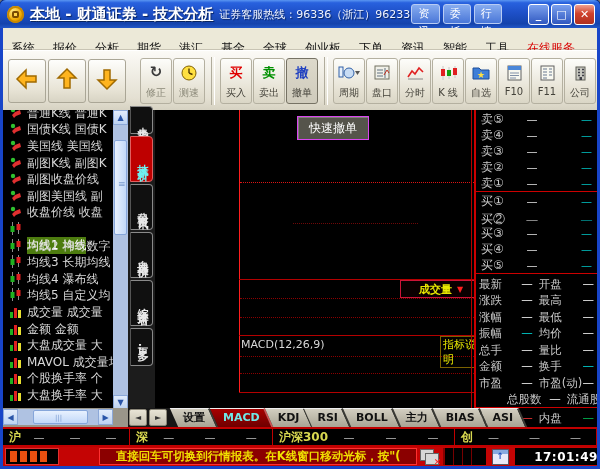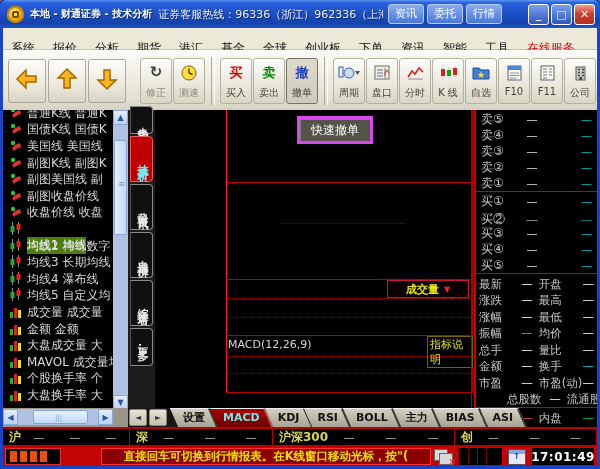--- a/index.html
+++ b/index.html
@@ -7,21 +7,21 @@
        border-radius:6px 6px 0 0;box-shadow:0 0 0 1px #06287e;}
   
   #titlebar{position:absolute;left:0;top:0;width:600px;height:28px;
     background:linear-gradient(180deg,#5A96F2 0%,#2861DE 10%,#1E50C8 45%,#1443AC 85%,#2257C8 100%);
     display:flex;align-items:center;}
   #logo{width:17px;height:17px;margin:0 6px 0 7px;border-radius:50%;
     background:radial-gradient(circle at 35% 30%,#FFE680,#F0A800 55%,#9C6200);
     box-shadow:inset 0 0 0 2px #C88800;position:relative;flex:none;}
   #logo::after{content:"";position:absolute;left:5px;top:5px;width:7px;height:7px;
     border:2px solid #7A4A00;border-radius:2px;background:#FFD24A;box-sizing:border-box;}
-  #title-text{color:#fff;font-weight:bold;font-size:10px;text-shadow:1px 1px 1px #09245e;white-space:nowrap;}
+  #title-text{color:#fff;font-weight:bold;font-size:15px;text-shadow:1px 1px 1px #09245e;white-space:nowrap;text-decoration:underline;}
   #hotline{color:#F0F4FF;font-size:11px;margin-left:6px;white-space:nowrap;text-shadow:1px 1px 1px #09245e;
     overflow:hidden;max-width:225px;}
   #title-buttons{display:flex;gap:3px;margin-left:auto;}
   .tbtn{height:18px;padding:0 6px;font-size:11px;color:#fff;line-height:18px;
     background:linear-gradient(180deg,#87ACEF,#4A77D8);border:1px solid #B8CCF4;border-radius:3px;}
   #winctrl{display:flex;gap:2px;margin:0 5px 0 26px;}
   .wbtn{width:19px;height:19px;border-radius:3px;border:1px solid #fff;
     background:linear-gradient(180deg,#7AA0EE,#3058C0);color:#fff;font-size:11px;
     display:flex;align-items:center;justify-content:center;font-weight:bold;}
   .wbtn.close{background:linear-gradient(180deg,#F0A090,#D0412C 45%,#B03020);}
@@ -70,37 +70,37 @@
   #hthumb::after{content:"|||";color:#7C9CD0;font-size:7px;position:absolute;left:21px;top:3px;}
   
   #side-tabs{position:absolute;left:128px;top:110px;width:27px;height:298px;background:#1C1C1C;}
   .vtab{position:absolute;left:2px;width:23px;background:#101010;border:1px solid #8A8A8A;
     border-left-color:#555;border-radius:0 4px 4px 0;box-sizing:border-box;
     display:flex;align-items:center;justify-content:center;}
   .vtab span{writing-mode:vertical-rl;font-size:11px;font-weight:bold;color:#E8E8E8;letter-spacing:2px;}
   .vtab.sel{background:#BE0000;border-color:#E06060;}
   .vtab.sel span{color:#6FF0F0;}
   
-  #chart{position:absolute;left:155px;top:110px;width:318px;height:298px;background:#000;overflow:hidden;}
+  #chart{position:absolute;left:168px;top:110px;width:318px;height:298px;background:#000;overflow:hidden;}
   .hline{position:absolute;left:71px;width:247px;height:0;border-top:1px solid #B40000;}
   .dotline{position:absolute;left:72px;width:246px;height:0;border-top:1px dotted #8B0000;}
   #crosshair-v{position:absolute;left:71px;top:0;width:1px;height:283px;background:#FF1E1E;}
   #crosshair-h{position:absolute;left:72px;top:72px;width:246px;border-top:1px dotted #DD1515;}
   #faint-dot{position:absolute;left:125px;top:113px;width:125px;border-top:1px dotted #6E0808;}
   #chart-right-border{position:absolute;left:317px;top:0;width:1px;height:283px;background:#B40000;}
   #vol-btn{position:absolute;left:232px;top:170px;width:80px;height:16px;border:1px solid #CC1437;
     display:flex;align-items:center;justify-content:center;gap:5px;background:#0A0000;}
   #vol-btn .vl{color:#E8E800;font-weight:bold;font-size:11px;}
   #vol-btn .varrow{color:#FF2020;font-size:8px;}
   #macd-label{position:absolute;left:73px;top:228px;color:#D8D8D8;font-size:11px;}
   #ind-help{position:absolute;left:272px;top:226px;color:#E8E800;font-size:11px;
     border:1px solid #7A6200;padding:0 2px;}
   
   #tooltip{position:absolute;left:297px;top:116px;height:22px;padding:0 11px;background:#55544B;
-    border:3px solid #d946ef;box-shadow:inset 1px 1px 0 #80807A;color:#FFF;font-size:12px;
+    border:1px solid #d946ef;box-shadow:inset 1px 1px 0 #80807A;color:#FFF;font-size:12px;
     display:flex;align-items:center;z-index:5;}
   
   #quote{position:absolute;left:474px;top:110px;width:123px;height:317px;background:#000;
     border-left:2px solid #CC0000;box-sizing:border-box;}
   #quote::before{content:"";position:absolute;left:-5px;top:0;width:1px;height:298px;background:#B40000;}
   .qrow{position:absolute;left:0;width:121px;height:16px;display:flex;align-items:center;}
   .qrow .qlbl{color:#C8C8C8;font-size:12px;margin-left:5px;width:36px;}
   .qrow .d1{width:30px;text-align:center;font-size:11px;}
   .qrow .d2{margin-left:auto;margin-right:5px;font-size:11px;}
   .irow{position:absolute;left:0;width:121px;height:16px;display:flex;align-items:center;font-size:11.5px;}
@@ -143,21 +143,21 @@
   #net-icon .w1,#net-icon .w2{position:absolute;width:12px;height:10px;background:#D8D8D8;border:1px solid #666;}
   #net-icon .w1{left:0;top:0;} #net-icon .w2{left:5px;top:4px;}
   #net-icon .x{position:absolute;right:-2px;bottom:-3px;color:#FF2020;font-size:9px;font-weight:bold;}
   #cell-box{width:42px;height:17px;background:#000;margin-left:4px;border-left:2px solid #800;
     display:flex;}
   #cell-box i{width:8px;border-right:1px solid #700;}
   #up-icon{width:16px;height:14px;margin-left:6px;background:#E8E8F8;border:1px solid #556;position:relative;}
   #up-icon::before{content:"";position:absolute;left:0;top:0;width:100%;height:4px;background:#88A8E0;}
   #up-icon::after{content:"↑";position:absolute;left:4px;top:1px;color:#2050C0;font-size:9px;font-weight:bold;}
   #time-box{margin-left:6px;width:62px;height:17px;background:#000;color:#FFF;font-size:12px;font-weight:bold;
-    display:flex;align-items:center;justify-content:center;letter-spacing:.5px;}
+    display:flex;align-items:center;justify-content:center;letter-spacing:.5px;padding-left:20px;}
   
   #left-edge,#right-edge{position:absolute;top:28px;width:3px;height:438px;background:#1845C8;z-index:6;}
   #left-edge{left:0;} #right-edge{right:0;}
   #bottom-edge{position:absolute;left:0;top:466px;width:600px;height:3px;background:#1845C8;z-index:6;}
 </style>
 </head>
 <body>
 
 <div id="win">
 
@@ -357,28 +357,28 @@
             <circle cx="4" cy="3" r="2.2" fill="#30C030"></circle>
             <path d="M6 5 L11 3 L12 7 L7 9 L5 11 L3 8 Z" fill="#E03030"></path>
           </svg></span>
         <span class="itext">副图K线 副图K</span>
       </div>
       <div class="ind-row">
         <span><svg width="13" height="12" viewBox="0 0 13 12">
             <circle cx="4" cy="3" r="2.2" fill="#30C030"></circle>
             <path d="M6 5 L11 3 L12 7 L7 9 L5 11 L3 8 Z" fill="#E03030"></path>
           </svg></span>
-        <span class="itext">副图美国线 副</span>
+        <span class="itext">副图收盘价线</span>
       </div>
       <div class="ind-row">
         <span><svg width="13" height="12" viewBox="0 0 13 12">
             <circle cx="4" cy="3" r="2.2" fill="#30C030"></circle>
             <path d="M6 5 L11 3 L12 7 L7 9 L5 11 L3 8 Z" fill="#E03030"></path>
           </svg></span>
-        <span class="itext">副图收盘价线</span>
+        <span class="itext">副图美国线 副</span>
       </div>
       <div class="ind-row">
         <span><svg width="13" height="12" viewBox="0 0 13 12">
             <circle cx="4" cy="3" r="2.2" fill="#30C030"></circle>
             <path d="M6 5 L11 3 L12 7 L7 9 L5 11 L3 8 Z" fill="#E03030"></path>
           </svg></span>
         <span class="itext">收盘价线 收盘</span>
       </div>
       <div class="ind-row sel">
         <span><svg width="13" height="13" viewBox="0 0 13 13">

